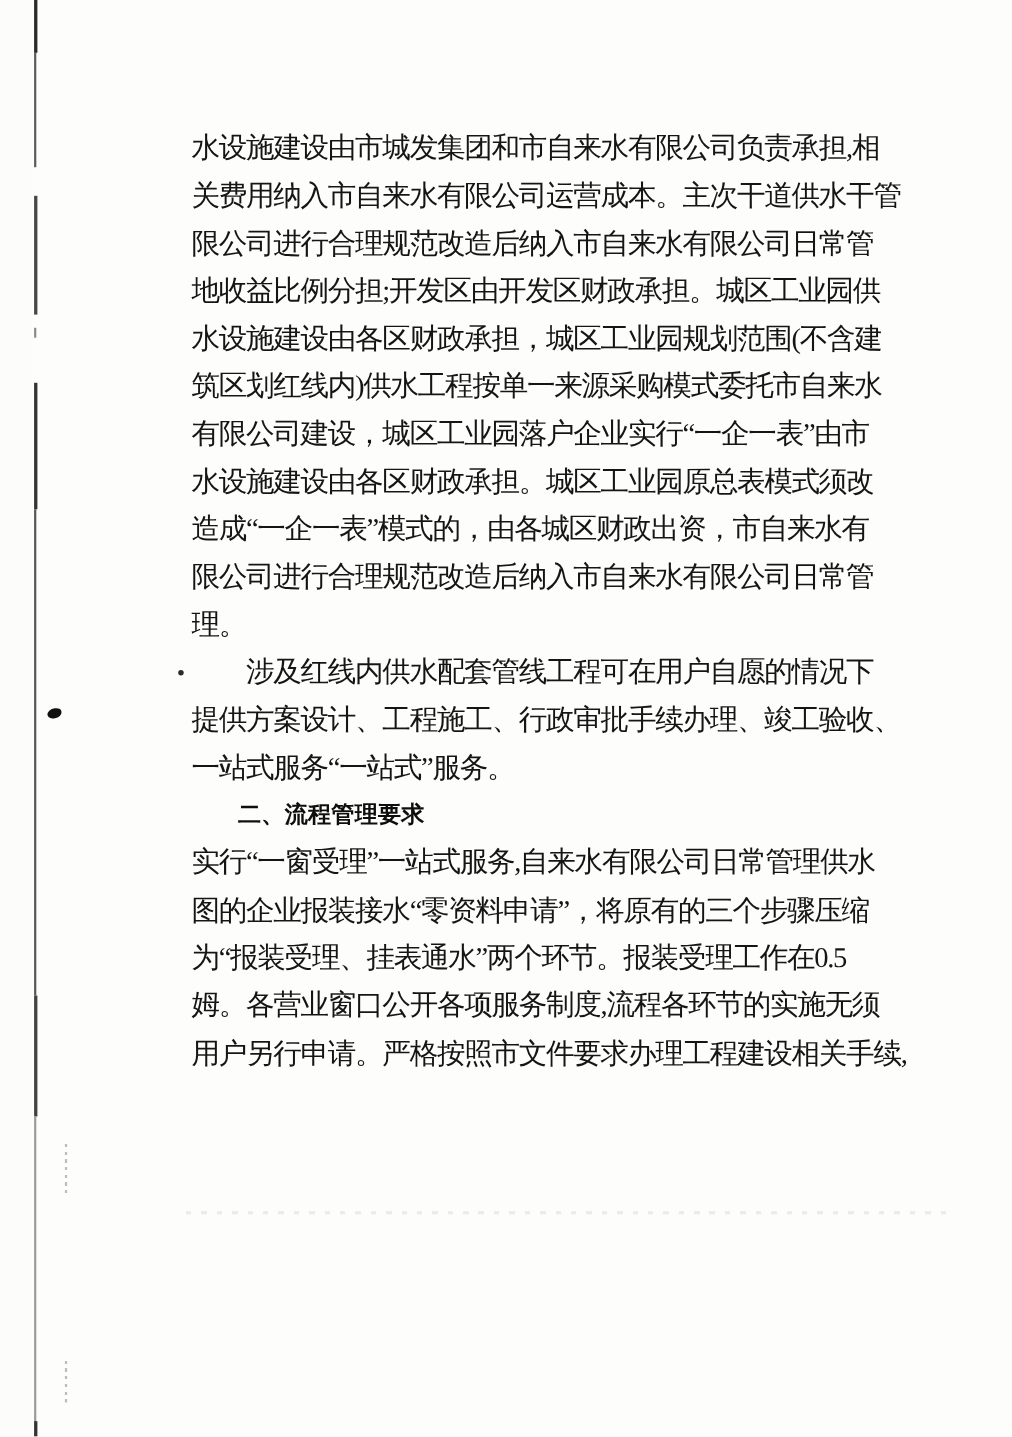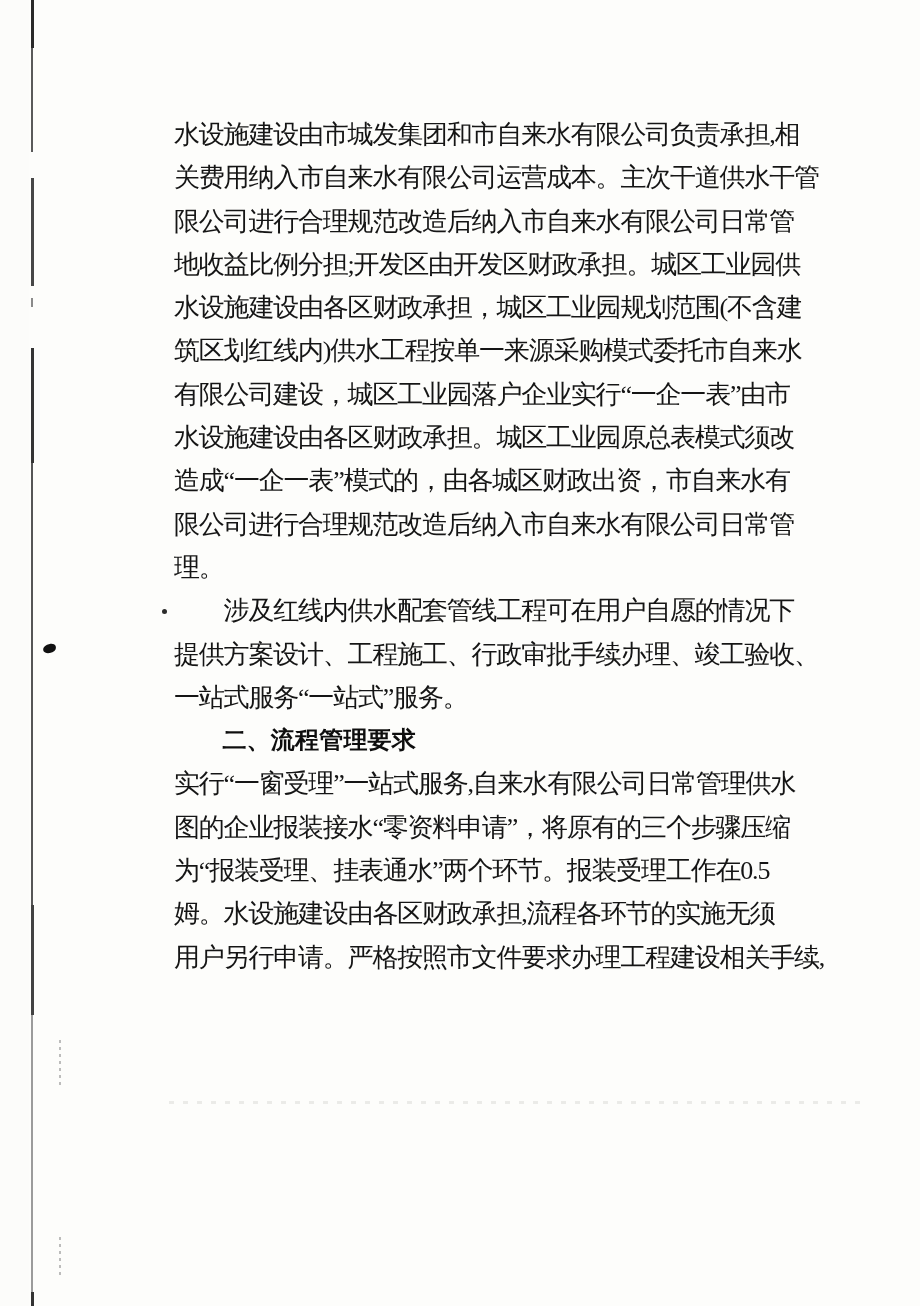--- a/index.html
+++ b/index.html
@@ -25,21 +25,21 @@
     line-height: 43.3px;
     font-size: 26px;
     letter-spacing: -1.2px;
     color: #151515;
     white-space: pre;
     font-family: "Liberation Serif", "DejaVu Serif", serif;
   }
   .line.heading {
     font-family: "DejaVu Sans", "Liberation Sans", sans-serif;
     font-weight: 700;
-    font-size: 24px;
+    font-size: 21px;
     letter-spacing: 0.2px;
     color: #0e0e0e;
   }
   
   .edge-seg {
     position: absolute;
     left: 2px; width: 3px;
     background: #3a3a3a;
   }
   .ink-blob {
@@ -104,17 +104,17 @@
     <div class="line">造成“一企一表”模式的，由各城区财政出资，市自来水有</div>
     <div class="line">限公司进行合理规范改造后纳入市自来水有限公司日常管</div>
     <div class="line">理。</div>
     <div class="line">　　涉及红线内供水配套管线工程可在用户自愿的情况下</div>
     <div class="line">提供方案设计、工程施工、行政审批手续办理、竣工验收、</div>
     <div class="line">一站式服务“一站式”服务。</div>
     <div class="line heading">　　二、流程管理要求</div>
     <div class="line">实行“一窗受理”一站式服务,自来水有限公司日常管理供水</div>
     <div class="line">图的企业报装接水“零资料申请”，将原有的三个步骤压缩</div>
     <div class="line">为“报装受理、挂表通水”两个环节。报装受理工作在0.5</div>
-    <div class="line">姆。水设施建设由各区财政承担,流程各环节的实施无须</div>
+    <div class="line">姆。各营业窗口公开各项服务制度,流程各环节的实施无须</div>
     <div class="line">用户另行申请。严格按照市文件要求办理工程建设相关手续,</div>
   </div>
 
 </div>
 
 </body></html>

